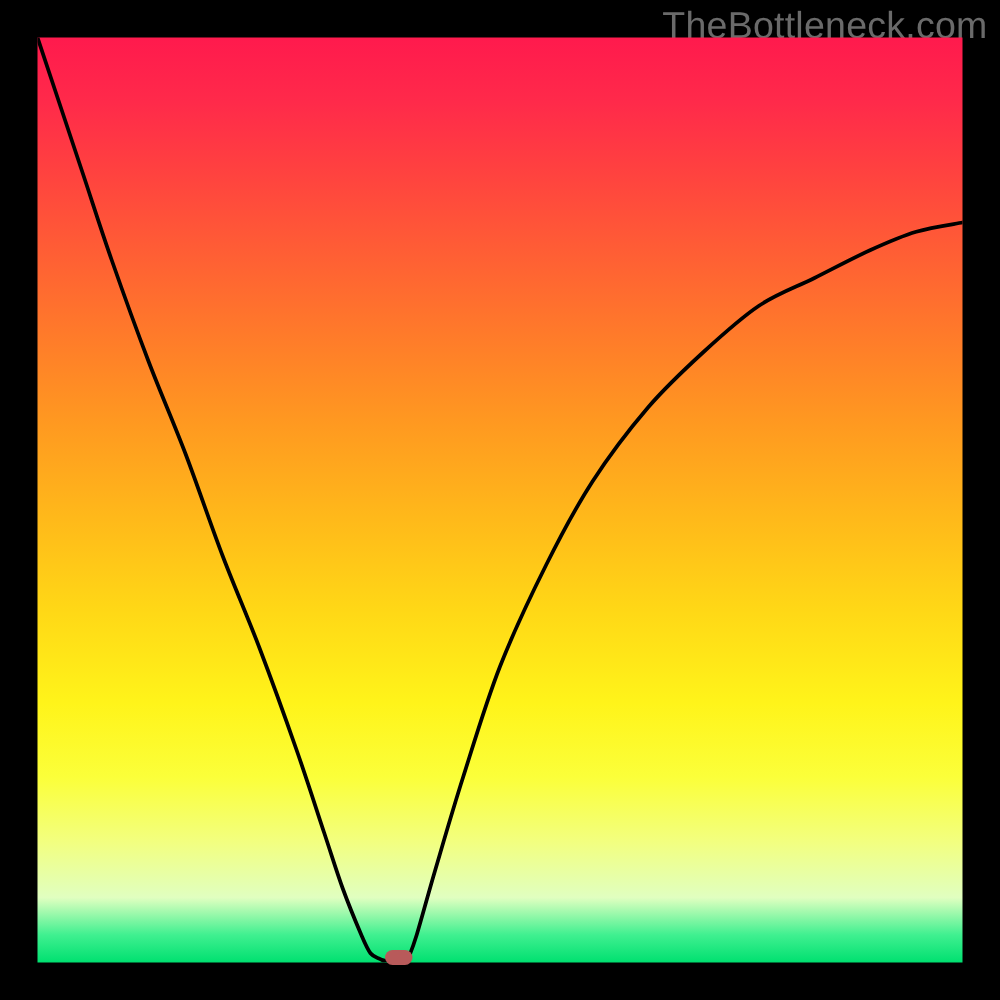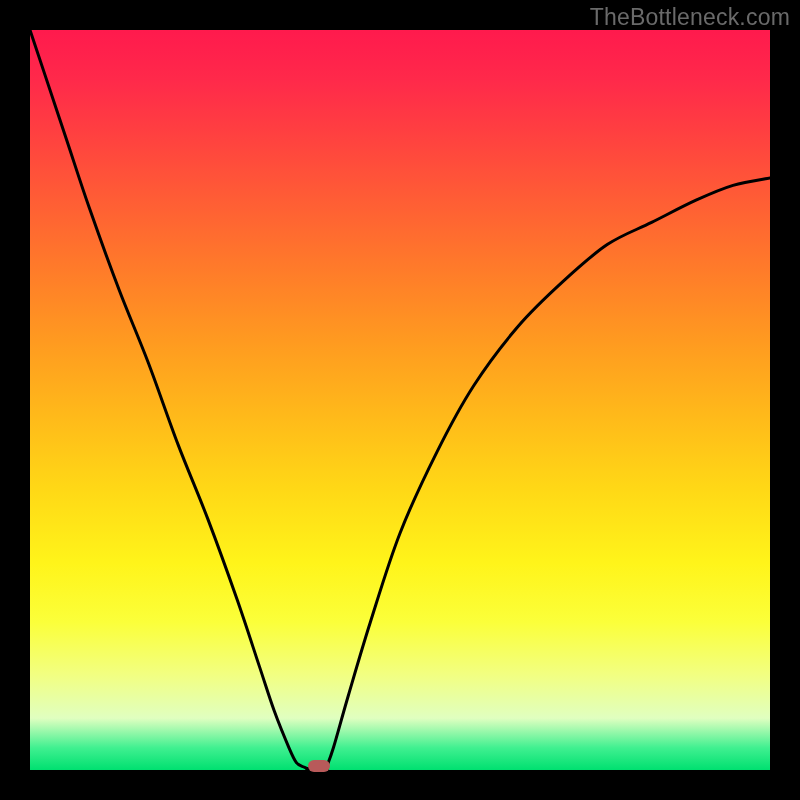--- a/index.html
+++ b/index.html
@@ -39,21 +39,21 @@
       #e0ffc0 93%,
       #40f090 97%,
       #00e070 100%
     );
   }
   .watermark {
     position: absolute;
     top: 4px;
     right: 10px;
     font-family: Arial, Helvetica, sans-serif;
-    font-size: 23px;
+    font-size: 30px;
     color: #6a6a6a;
     letter-spacing: 0.2px;
     user-select: none;
   }
   svg.curve {
     position: absolute;
     left: 0;
     top: 0;
     width: 740px;
     height: 740px;

